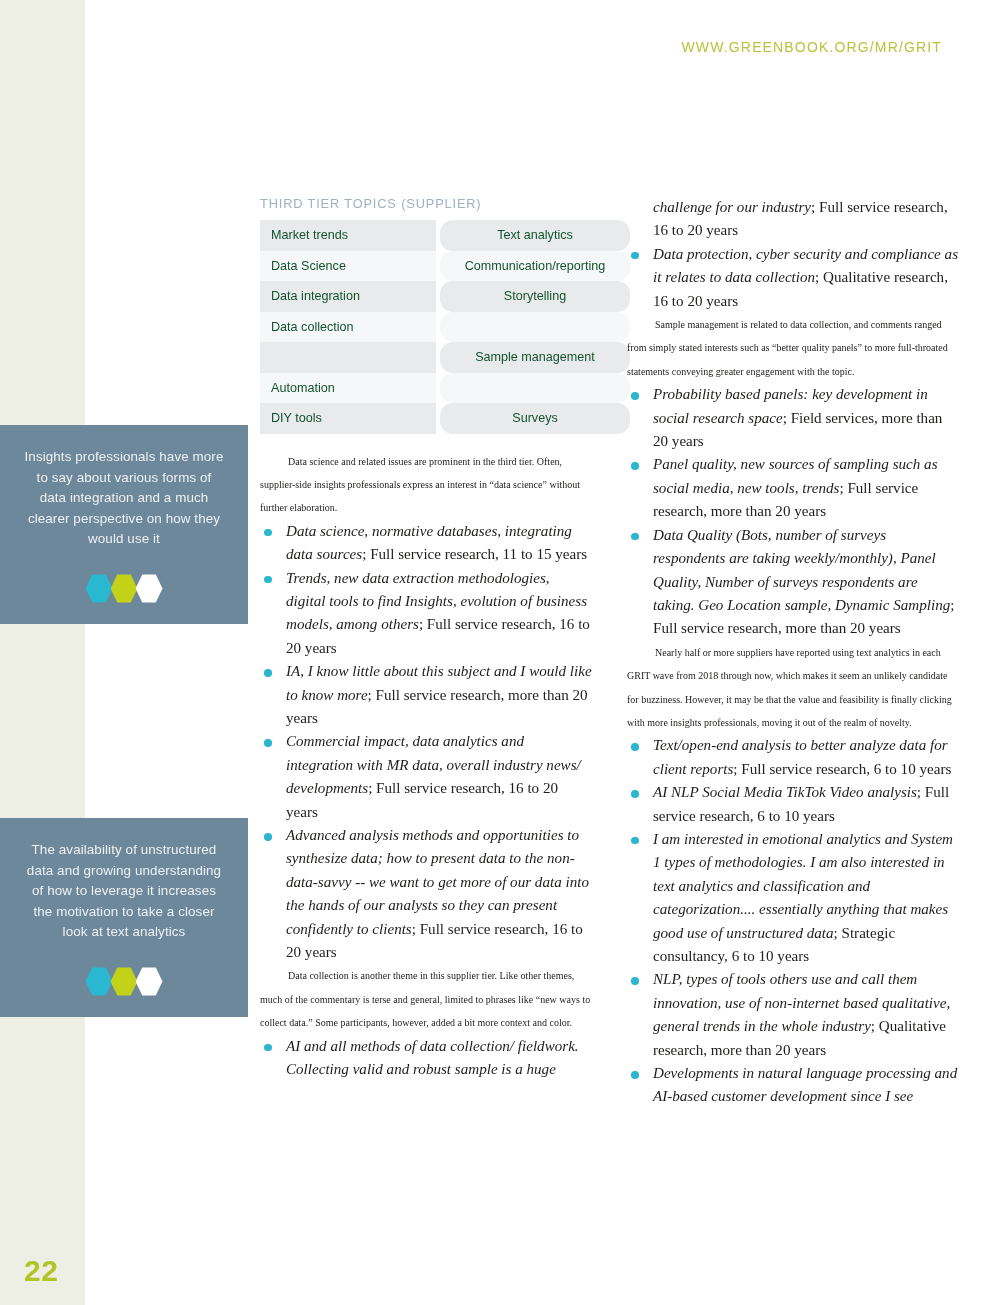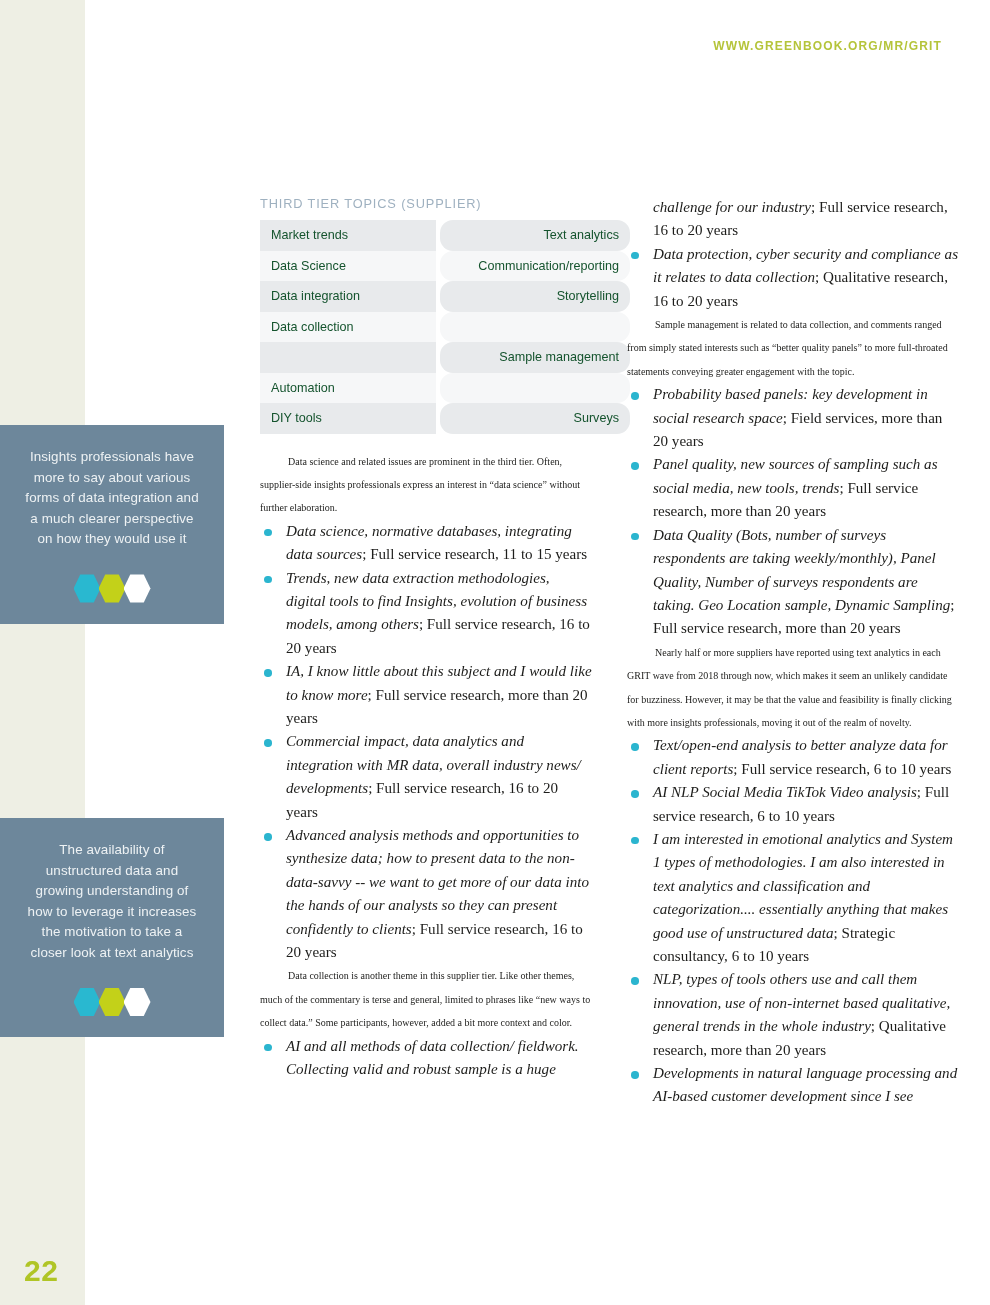--- a/index.html
+++ b/index.html
@@ -24,44 +24,44 @@
     height: 1305px;
     background: #eeefe4;
   }
 
   
   .running-head {
     position: absolute;
     right: 48px;
     top: 39px;
     font-family: "Liberation Sans", sans-serif;
-    font-size: 12px;
+    font-size: 14px;
     letter-spacing: 1.15px;
     color: #b5c43a;
-    font-weight: 700;
+    font-weight: 400;
     white-space: nowrap;
   }
 
   
   .page-number {
     position: absolute;
     left: 24px;
     top: 1254px;
     font-family: "Liberation Sans", sans-serif;
     font-size: 30px;
     font-weight: 700;
     color: #b0c526;
     letter-spacing: 0.5px;
   }
 
   
   .pullquote {
     position: absolute;
     left: 0;
-    width: 224px;
+    width: 248px;
     background: #6d879b;
     box-sizing: border-box;
     padding: 22px 22px 20px 22px;
     display: flex;
     flex-direction: column;
     align-items: center;
   }
   .pullquote-text {
     font-family: "Liberation Sans", sans-serif;
     font-size: 13.4px;
@@ -119,21 +119,21 @@
   }
   table.topics td {
     height: 30.5px;
     padding: 0 11px;
     vertical-align: middle;
     background: #f6f7f8;
   }
   table.topics tr.alt td { background: #e8eaec; }
   table.topics td.c1 { width: 154px; text-align: left; }
   table.topics td.gap { width: 4px; padding: 0; background: #ffffff !important; }
-  table.topics td.c2 { width: 168px; text-align: right; border-radius: 13px; }
+  table.topics td.c2 { width: 168px; text-align: center; border-radius: 13px; }
 
   
   .para {
     font-size: 10px;
     line-height: 23.4px;
     color: #1d1d1b;
     text-indent: 28px;
     margin: 0;
   }
   ul.quotes {

